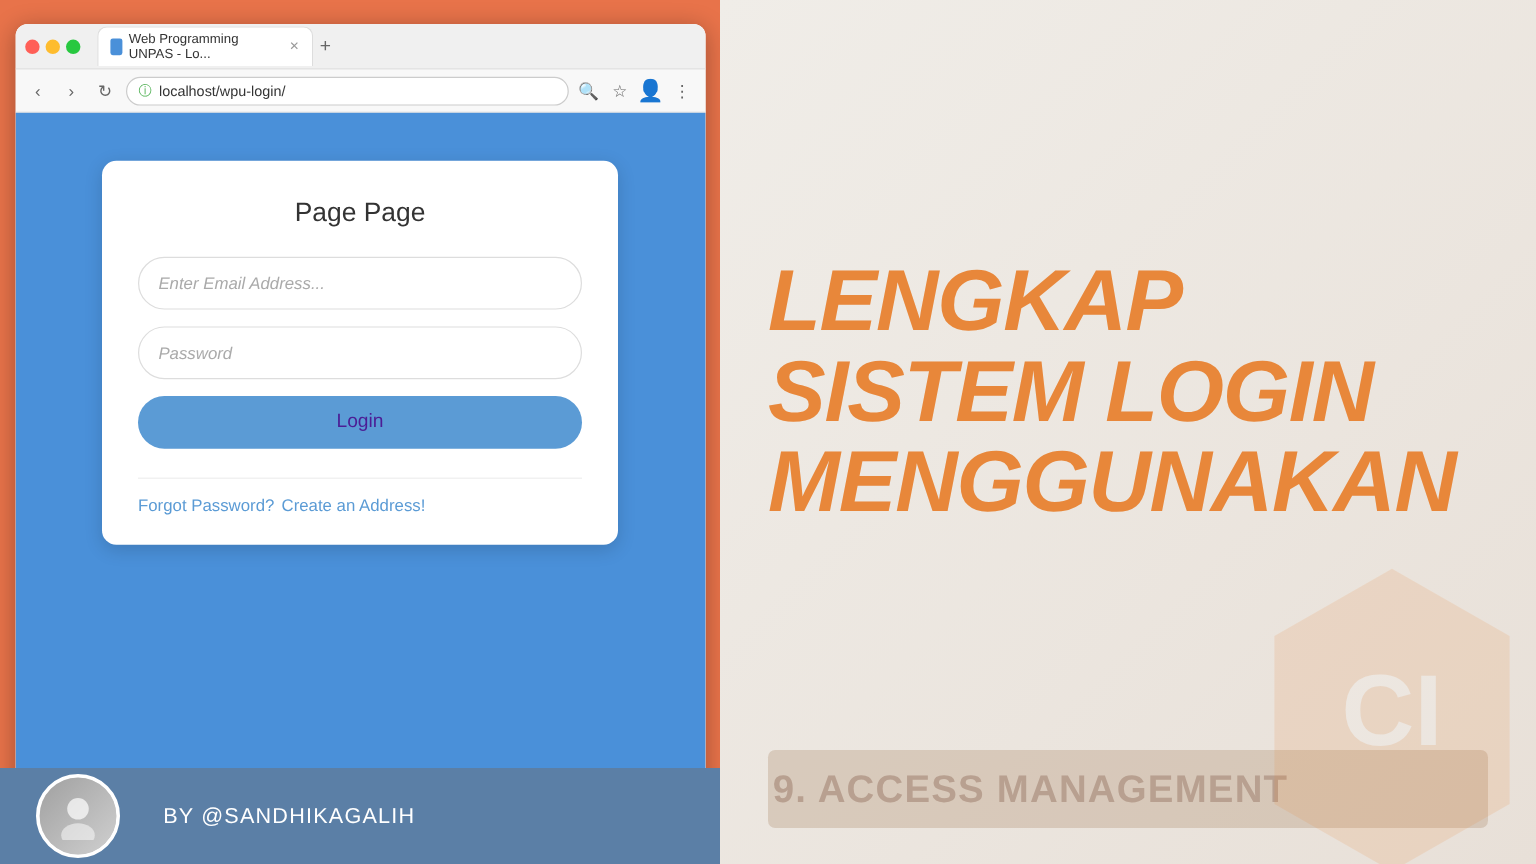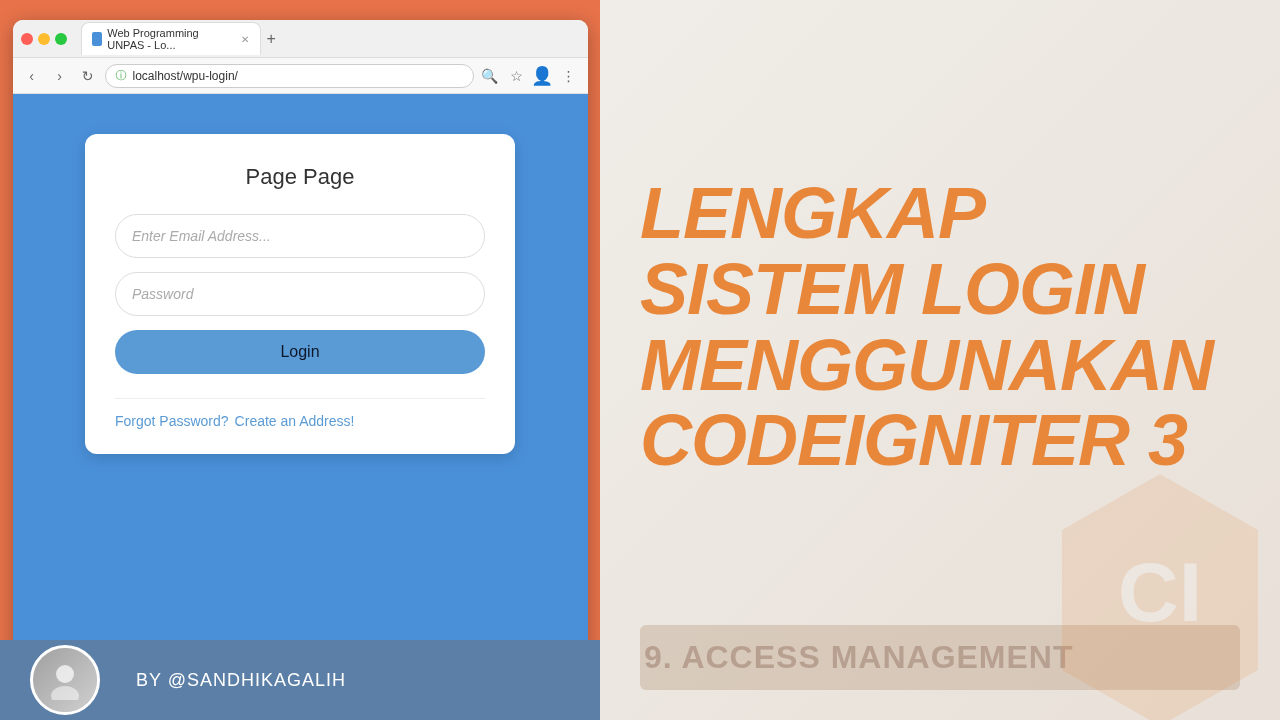--- a/index.html
+++ b/index.html
@@ -202,21 +202,21 @@
     .login-input::placeholder {
       color: #aaa;
     }
 
     .login-btn {
       width: 100%;
       height: 44px;
       background: #5b9bd5;
       border: none;
       border-radius: 22px;
-      color: #0f172a;
+      color: #4c1d95;
       font-size: 16px;
       cursor: pointer;
       margin-bottom: 16px;
     }
 
     .login-divider {
       border: none;
       border-top: 1px solid #eee;
       margin: 8px 0 14px;
     }
@@ -409,21 +409,20 @@
 
     <svg class="watermark" viewBox="0 0 200 200" xmlns="http://www.w3.org/2000/svg">
       <path d="M100 10 L170 50 L170 150 L100 190 L30 150 L30 50 Z" fill="#e8873a"></path>
       <text x="100" y="115" text-anchor="middle" font-size="60" font-weight="900" fill="#fff" font-family="sans-serif">CI</text>
     </svg>
 
     <div class="main-heading">
       <div class="heading-line">LENGKAP</div>
       <div class="heading-line">SISTEM LOGIN</div>
       <div class="heading-line">MENGGUNAKAN</div>
-      <div class="heading-line">CODEIGNITER 3</div>
     </div>
 
     <div class="bottom-section">
       <div class="access-management">9. ACCESS MANAGEMENT</div>
     </div>
 
   </div>
 
 </div>
 

